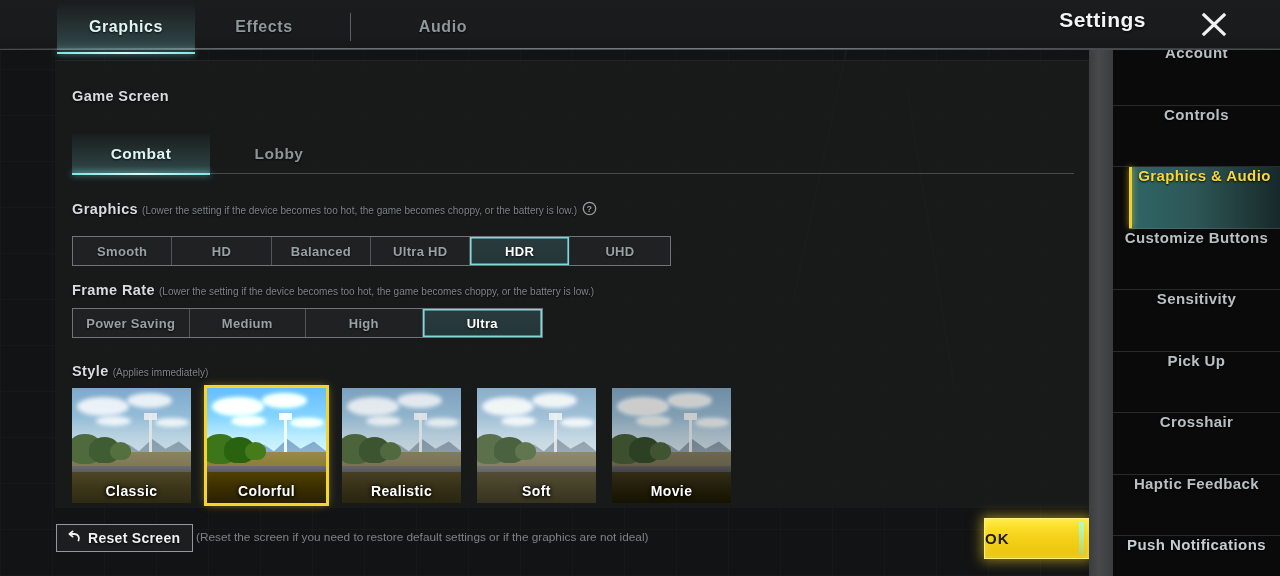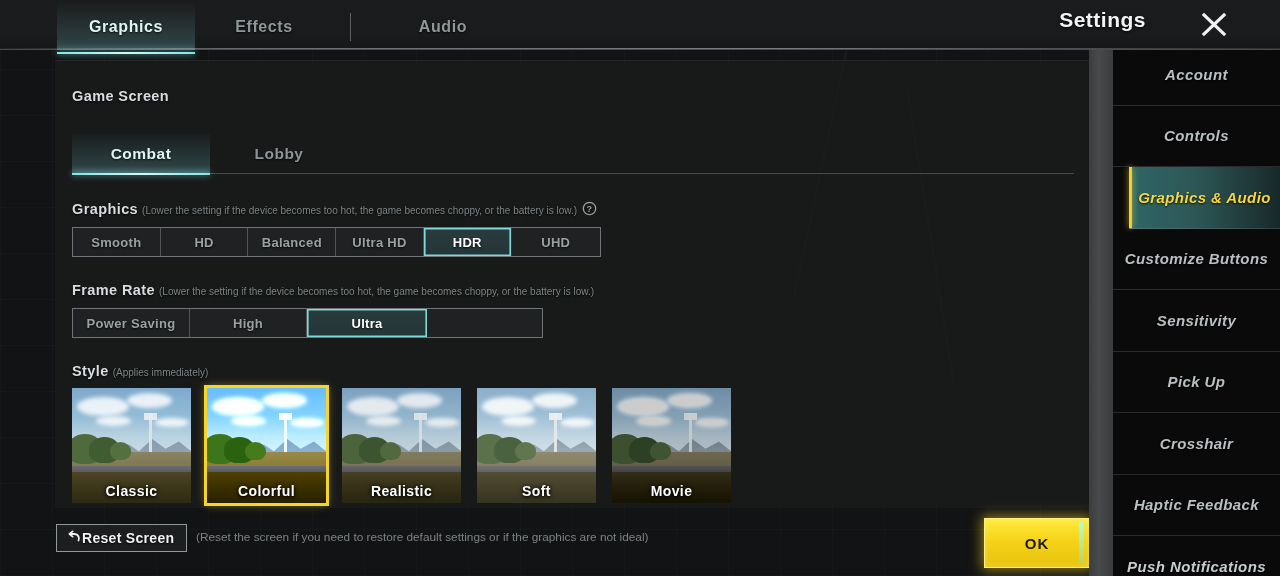--- a/index.html
+++ b/index.html
@@ -257,40 +257,40 @@
 
   
   .bottom-bar {
     position: absolute; left: 0; top: 508px;
     width: 1091px; height: 68px;
     z-index: 12;
   }
   .reset-btn {
     position: absolute; left: 56px; top: 16px;
     height: 28px; padding: 0 12px 0 9px;
-    display: flex; align-items: center; 
+    display: flex; align-items: center; gap: 6px;
     border: 1px solid rgba(185,195,200,0.75);
     background: rgba(30,32,33,0.92);
     color: #eef2f3;
     font-size: 14px; font-weight: bold;
     letter-spacing: 0.3px;
     cursor: pointer;
     text-shadow: 0 1px 2px rgba(0,0,0,0.9);
   }
   .reset-hint {
     position: absolute; left: 196px; top: 22px;
     font-size: 11.8px; color: #7d8385;
     letter-spacing: 0;
   }
   .ok-btn {
     position: absolute; left: 984px; top: 518px;
-    width: 106px; height: 50px;
+    width: 106px; height: 41px;
     background: linear-gradient(180deg,#ffe93a 0%, #f5d118 48%, #e8c20c 100%);
     border: 1.5px solid #fff07a;
-    display:flex; align-items:center; justify-content:center;
+    display:flex; align-items:center; justify-content:flex-start;
     color: #1a1a12;
     font-size: 15px; font-weight: bold; letter-spacing: 1px;
     cursor:pointer;
     box-shadow: 0 0 12px 2px rgba(245,215,40,0.55), inset 0 0 8px rgba(255,255,160,0.35);
     z-index: 20;
   }
   .ok-btn::after {
     content:"";
     position:absolute; right:5px; top:3px; bottom:3px; width:5px;
     background: linear-gradient(180deg, rgba(160,255,240,0.85), rgba(120,230,215,0.35));
@@ -307,29 +307,28 @@
   .sidebar {
     position: absolute; left: 1113px; top: 44px;
     width: 167px; height: 532px;
     background: #0a0a0b;
     z-index: 31;
     overflow: hidden;
   }
   .side-item {
     position: relative;
     height: 61.5px;
-    display: flex; align-items: center; justify-content: center;
+    display: flex; justify-content: center;
     border-bottom: 1px solid rgba(150,160,165,0.22);
     font-size: 15px; font-weight: bold;
     color: #b9c0c2;
     letter-spacing: 0.4px;
     cursor: pointer;
     text-shadow: 0 1px 2px rgba(0,0,0,0.9);
     background: transparent;
-    font-style: italic;
   }
   .side-item.active {
     background: linear-gradient(90deg, rgba(70,160,160,0.62) 0%, rgba(80,160,158,0.50) 45%, rgba(60,120,120,0.28) 100%);
     color: #f7d93c;
     text-shadow: 0 1px 2px rgba(0,0,0,0.95);
     margin-left: 16px;
   }
   .side-item.active::before {
     content:"";
     position:absolute; left:0; top:0; bottom:0; width:3px;
@@ -391,21 +390,21 @@
       </div>
     </div>
 
     <div class="section-label" style="left:17px; top:141px;">
       <span>Graphics</span><span class="section-hint">(Lower the setting if the device becomes too hot, the game becomes choppy, or the battery is low.)</span><span class="help-icon"><svg width="15" height="15" viewBox="0 0 15 15">
             <circle cx="7.5" cy="7.5" r="6.2" fill="none" stroke="#9aa1a3" stroke-width="1.3"></circle>
             <text x="7.5" y="11" text-anchor="middle" font-size="9" font-family="Liberation Sans, sans-serif" fill="#9aa1a3" font-weight="bold">?</text>
           </svg></span>
     </div>
 
-    <div class="opt-row" style="left:17px; top:167px; width:529px;">
+    <div class="opt-row" style="left:17px; top:176px; width:599px;">
       <div class="opt" style="width:106px;">
           <span>Smooth</span>
         </div>
       <div class="opt" style="width:106px;">
           <span>HD</span>
         </div>
       <div class="opt" style="width:106px;">
           <span>Balanced</span>
         </div>
       <div class="opt" style="width:106px;">
@@ -419,20 +418,23 @@
         </div>
     </div>
 
     <div class="section-label" style="left:17px; top:222px;">
       <span>Frame Rate</span><span class="section-hint">(Lower the setting if the device becomes too hot, the game becomes choppy, or the battery is low.)</span>
     </div>
 
     <div class="opt-row" style="left:17px; top:248px; width:471px;">
       <div class="opt" style="width:117px;">
           <span>Power Saving</span>
+        </div>
+      <div class="opt" style="width:117px;">
+          <span>Medium</span>
         </div>
       <div class="opt" style="width:117px;">
           <span>High</span>
         </div>
       <div class="opt selected" style="width:120px;">
           <span>Ultra</span>
         </div>
     </div>
 
     <div class="section-label" style="left:17px; top:303px;">

